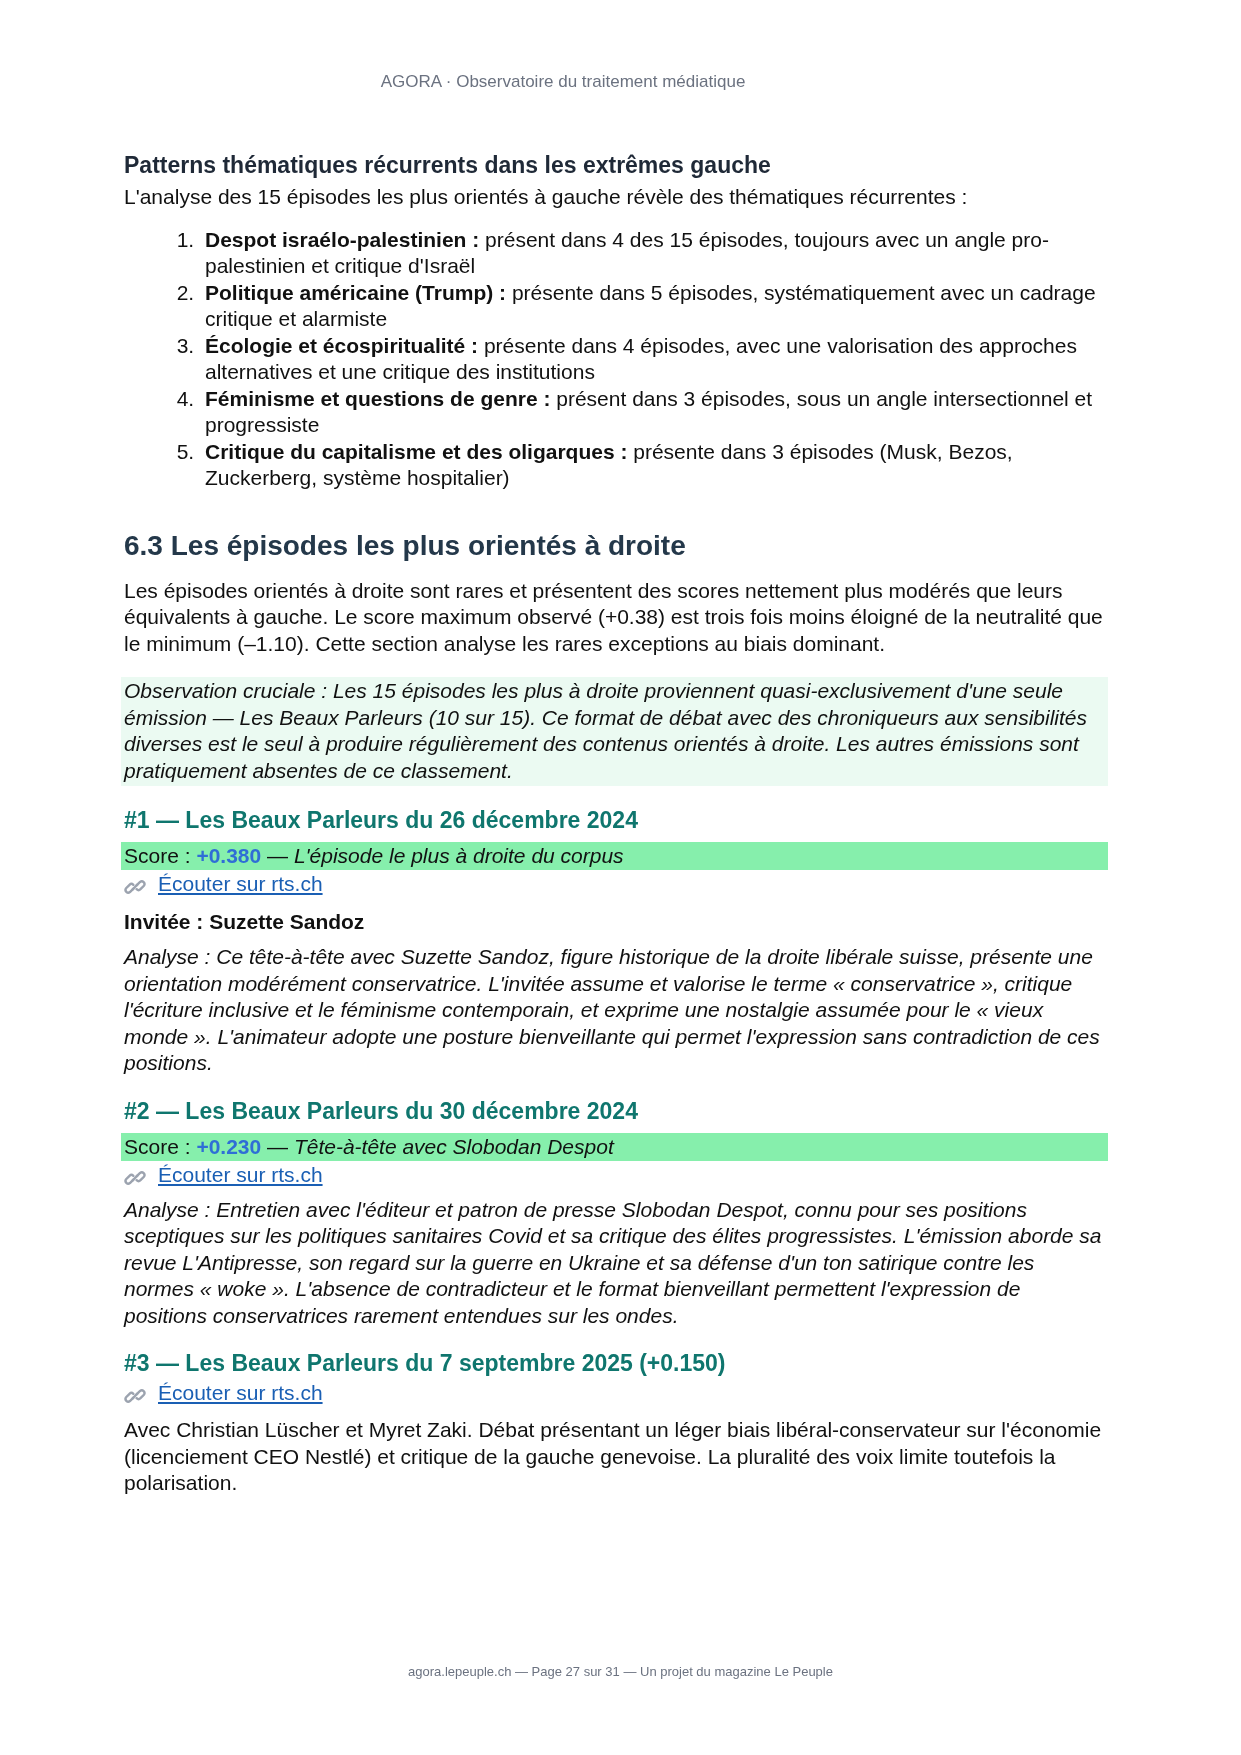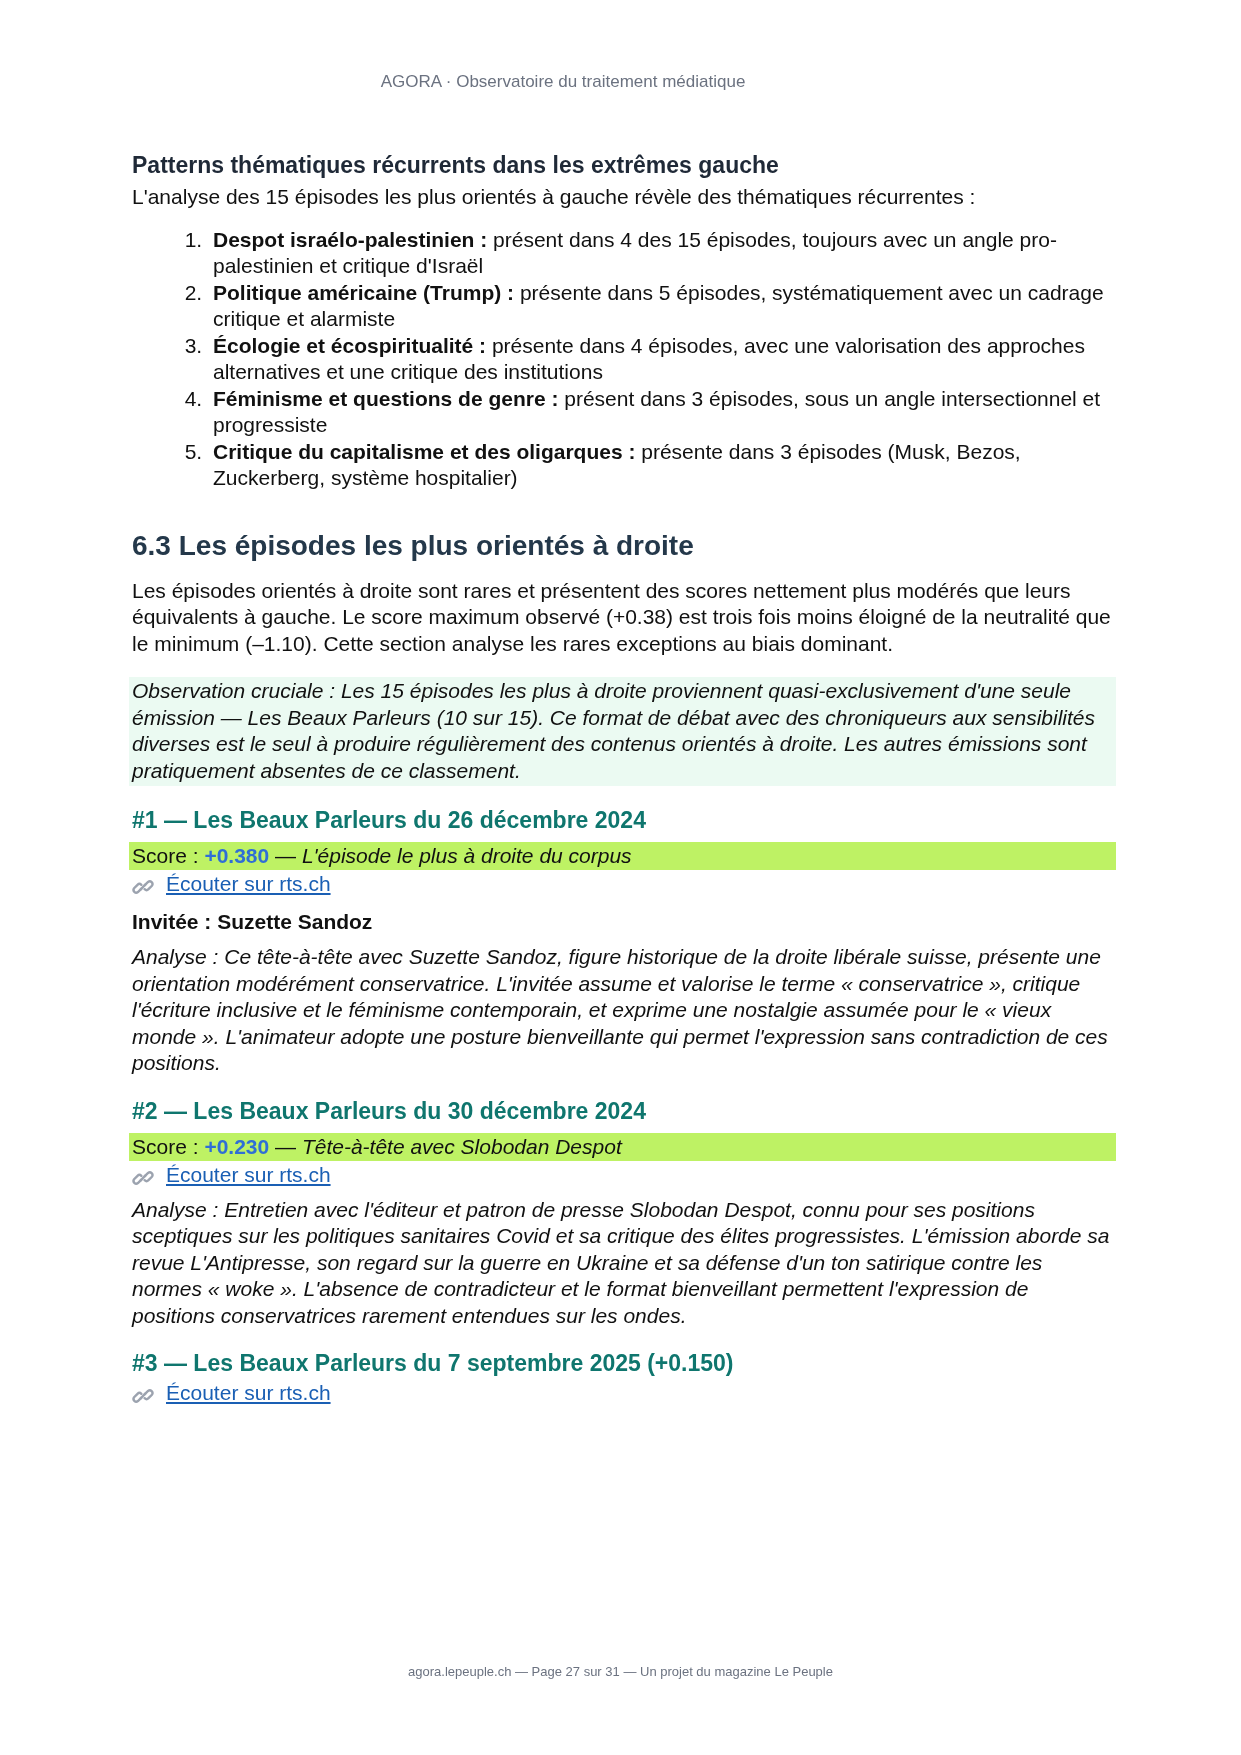--- a/index.html
+++ b/index.html
@@ -8,21 +8,21 @@
     font-family: "Liberation Sans", sans-serif; color: #111111;
   }
   .running-header {
     position: absolute; top: 72px; left: 0; width: 1126px; text-align: center;
     font-size: 17px; color: #6b7280;
   }
   .running-footer {
     position: absolute; top: 1664px; left: 0; width: 1241px; text-align: center;
     font-size: 13px; color: #6b7280;
   }
-  .content { position: absolute; left: 132px; top: 148px; width: 984px; }
+  .content { position: absolute; left: 124px; top: 148px; width: 984px; }
   h3.sub {
     margin: 0; font-size: 23px; font-weight: bold; color: #1f2937; line-height: 34px;
   }
   p { margin: 0; font-size: 21px; line-height: 26.5px; }
   .intro { margin-top: 2px; }
   ol.themes {
     margin: 16px 0 0 0; padding: 0 0 0 76px; font-size: 21px; line-height: 26.5px;
   }
   ol.themes li { padding-left: 5px; }
   h2.section {
@@ -30,21 +30,21 @@
   }
   .lead { margin-top: 14px; }
   .callout {
     margin: 20px 0 0 -3px; padding: 1px 13px 2px 3px; background: #ebfaf2;
     font-style: italic; font-size: 21px; line-height: 26.5px;
   }
   h4.ep {
     margin: 18px 0 0 0; font-size: 23px; font-weight: bold; color: #0f766e; line-height: 32px;
   }
   .score-bar {
-    margin: 6px 0 0 -3px; padding: 0 3px; background: #bef264;
+    margin: 6px 0 0 -3px; padding: 0 3px; background: #86efac;
     font-size: 21px; line-height: 28px;
   }
   .score-val { color: #2f6ed6; font-weight: bold; }
   .score-note { font-style: italic; }
   .listen { margin-top: 0; font-size: 21px; line-height: 28px; display: flex; align-items: flex-end; }
   .listen .link-icon { width: 22px; height: 22px; margin-right: 12px; display: inline-block; }
   .listen a { color: #1a5fb4; text-decoration: underline; }
   .guest { margin-top: 10px; font-weight: bold; font-size: 21px; line-height: 28px; }
   .analysis { margin-top: 8px; font-style: italic; }
   .plain { margin-top: 10px; }
@@ -114,16 +114,17 @@
       <svg viewBox="0 0 24 24" width="22" height="22">
           <g fill="none" stroke="#9ca3af" stroke-width="2.6" stroke-linecap="round">
             <path d="M10 14 L6.5 17.5 a3 3 0 0 1 -4.2 -4.2 L6 9.6 a3 3 0 0 1 4.2 0"></path>
             <path d="M14 10 L17.5 6.5 a3 3 0 0 1 4.2 4.2 L18 14.4 a3 3 0 0 1 -4.2 0"></path>
             <path d="M9.5 14.5 L14.5 9.5"></path>
           </g>
         </svg>
     </span>
     <a href="#">Écouter sur rts.ch</a>
   </div>
+  <p class="plain">Avec Christian Lüscher et Myret Zaki. Débat présentant un léger biais libéral-conservateur sur l'économie (licenciement CEO Nestlé) et critique de la gauche genevoise. La pluralité des voix limite toutefois la polarisation.</p>
 
 </div>
 
 <div class="running-footer">agora.lepeuple.ch  —  Page 27 sur 31  —  Un projet du magazine Le Peuple</div>
 
 </body></html>

